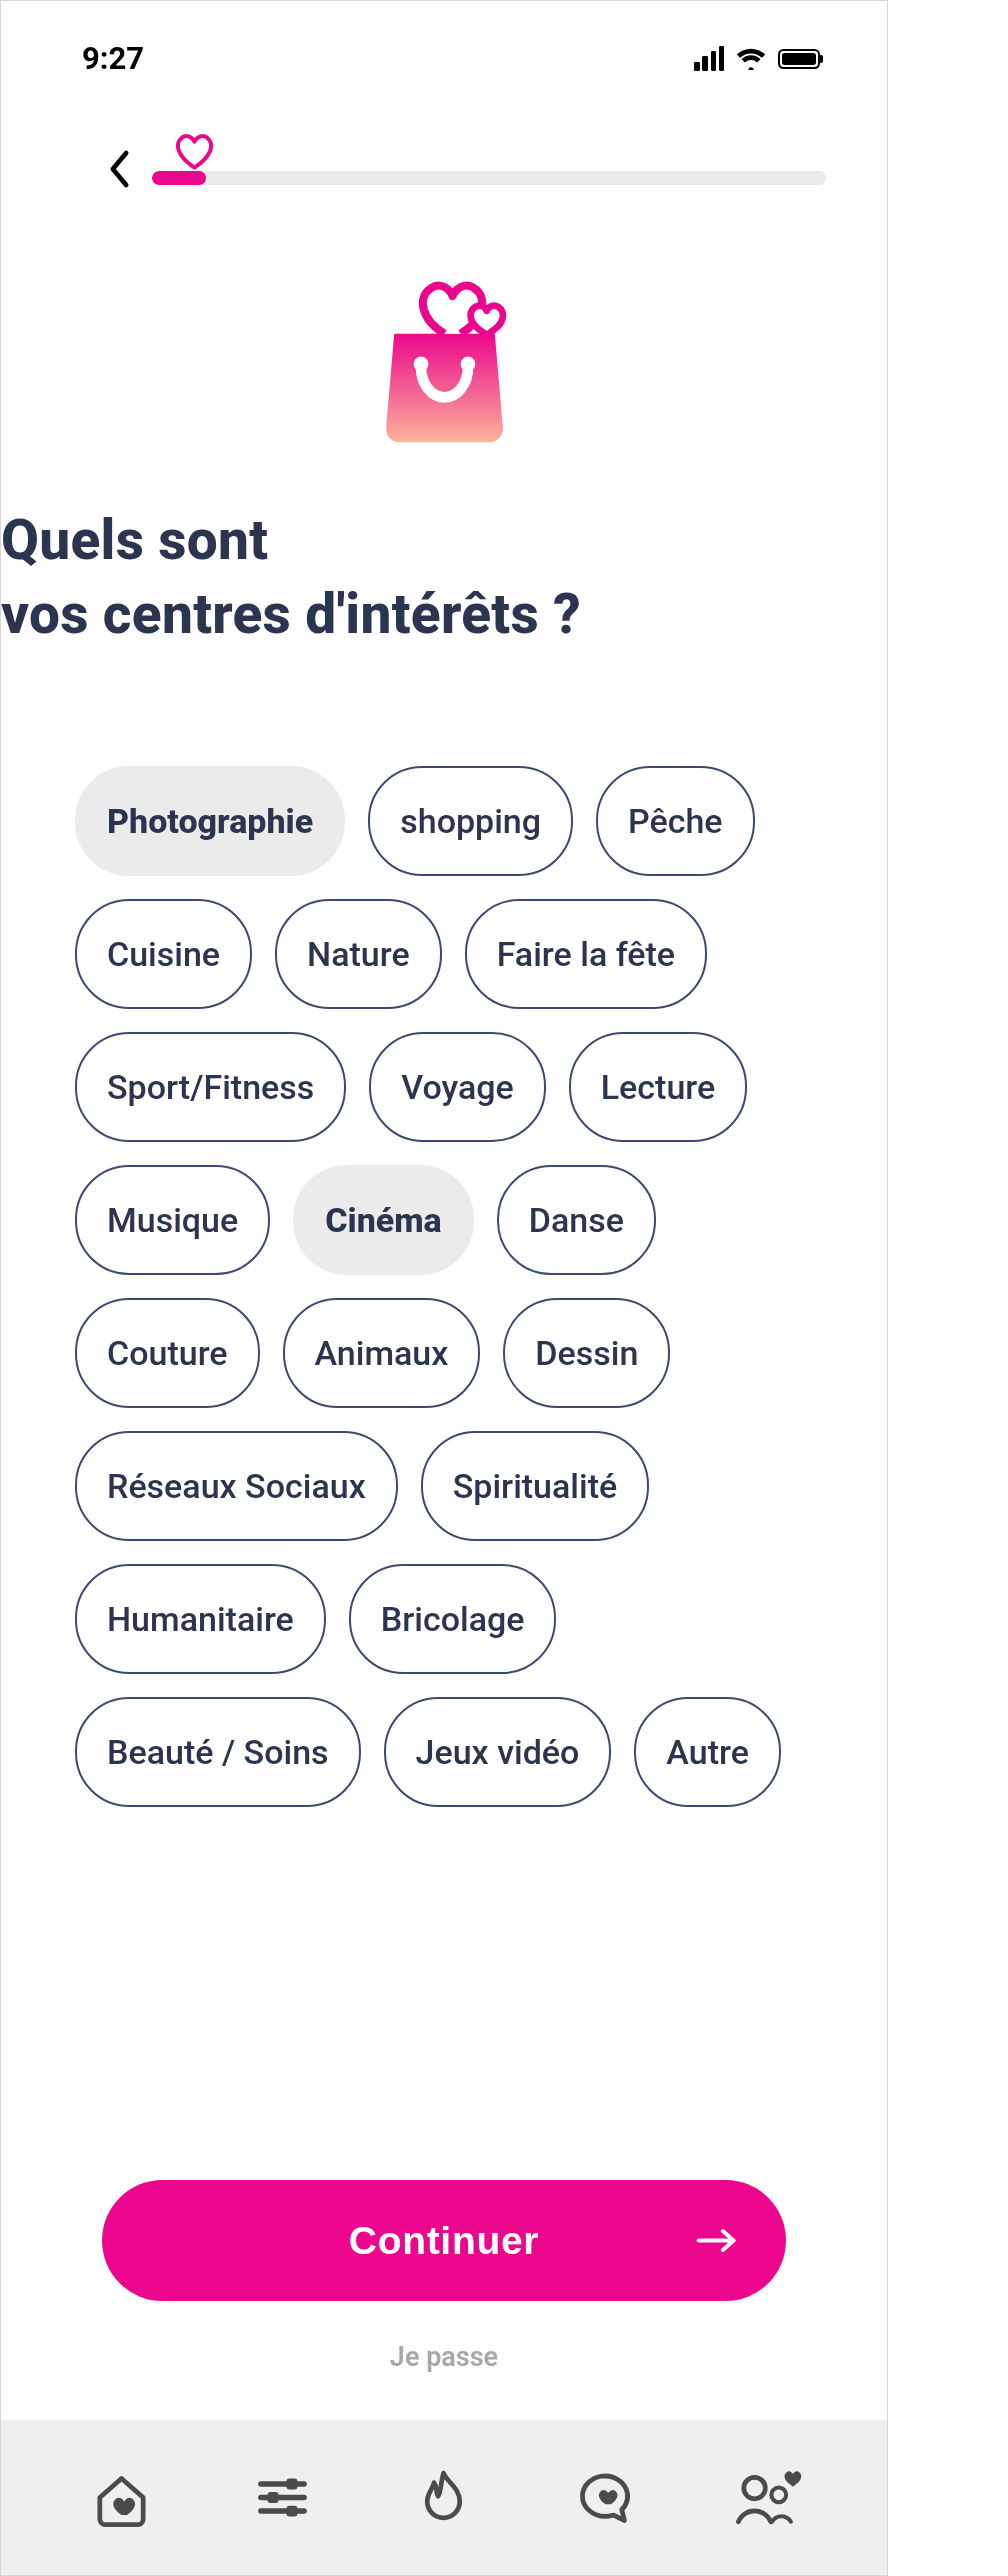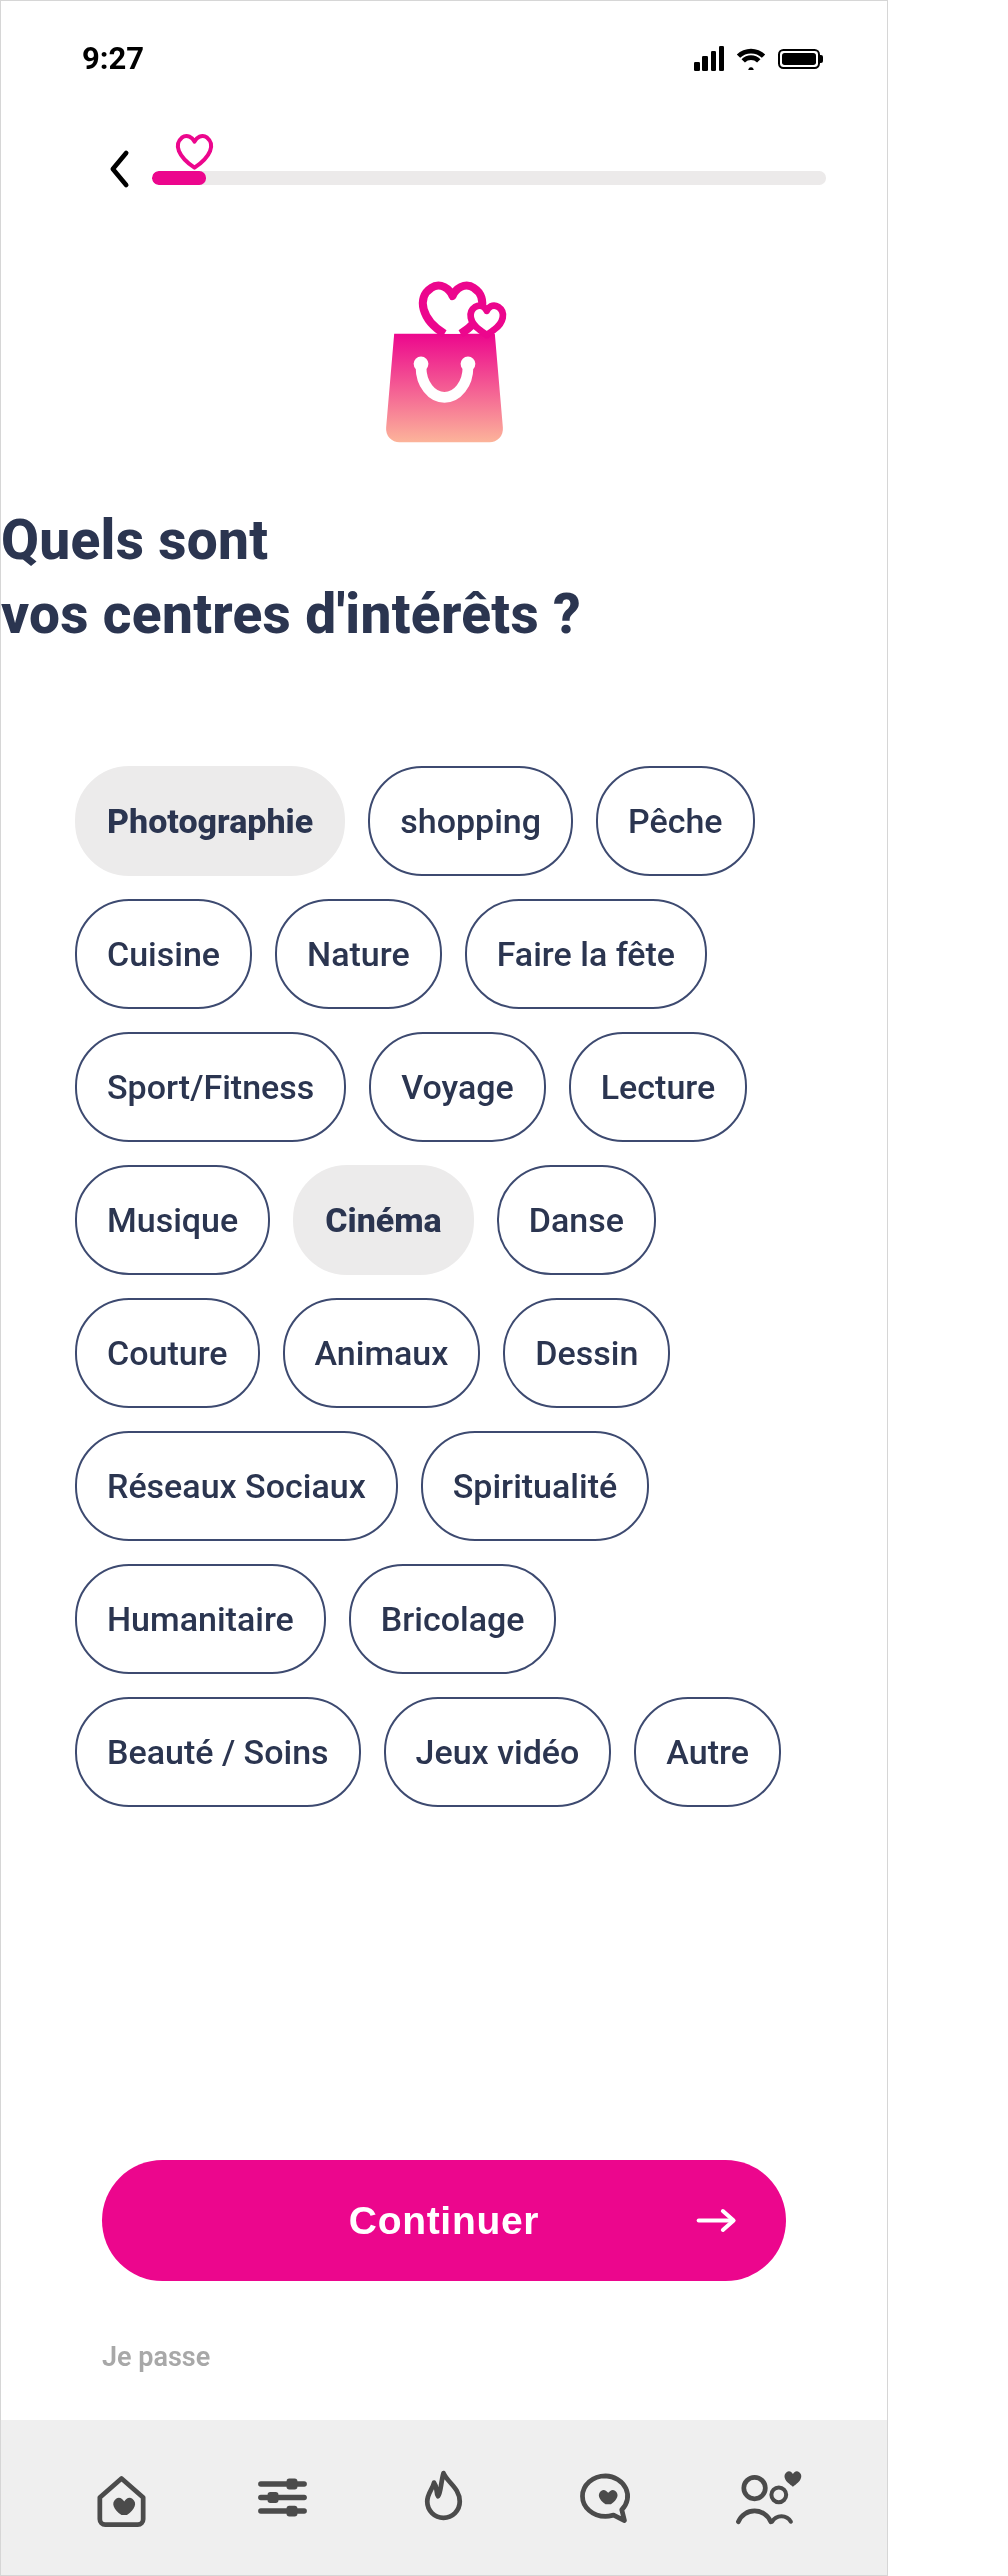--- a/index.html
+++ b/index.html
@@ -101,22 +101,22 @@
     background:#ecebeb;
     border-color:#ecebeb;
     font-weight:800;
     color:#2b3550;
   }
 
   
   .actions{
     padding: 0 101px;
     margin-top: auto;
-    display:flex; flex-direction:column; align-items:flex-start;
-    gap: 60px;
+    display:flex; flex-direction:column; align-items:center;
+    gap: 40px;
     padding-bottom: 47px;
   }
   .primary-btn{
     width:100%;
     background:#ec068d;
     color:#fff;
     border:none;
     border-radius: 61px;
     height: 121px;
     font-size: 39px;

